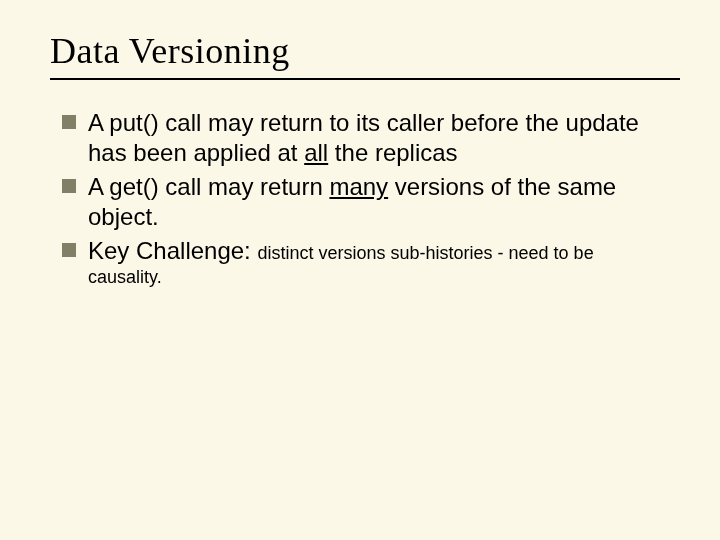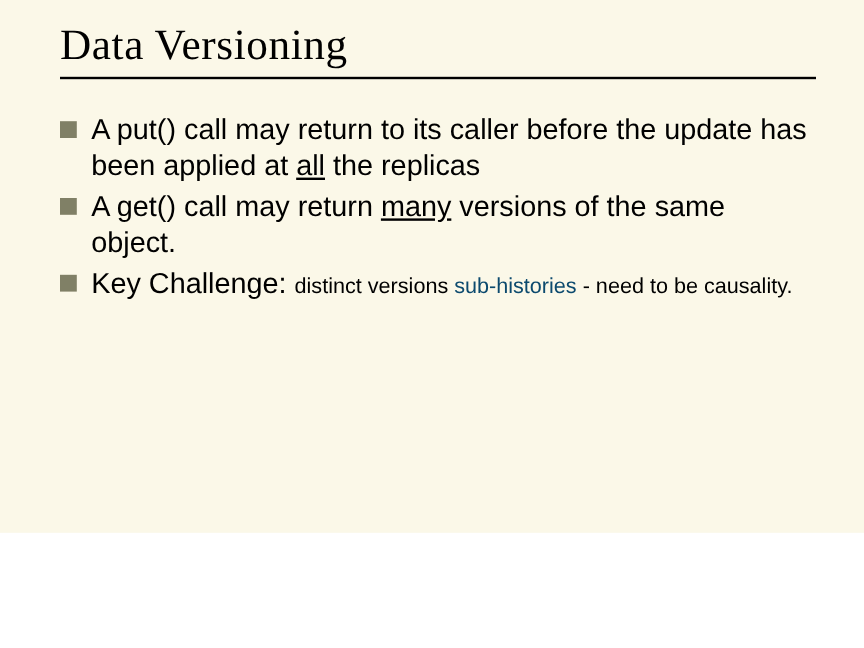--- a/index.html
+++ b/index.html
@@ -5,42 +5,42 @@
   html, body {
     margin: 0;
     padding: 0;
     width: 720px;
     height: 540px;
     background: #fff;
     font-family: Arial, Helvetica, sans-serif;
   }
   .slide {
     width: 720px;
-    height: 444px;
+    height: 540px;
     background: #fbf8e8;
     position: relative;
     box-sizing: border-box;
-    padding: 16px 40px 30px 50px;
+    padding: 30px 40px 30px 50px;
     color: #000;
   }
   .title {
     font-family: "Times New Roman", Times, serif;
     font-size: 36px;
     font-weight: normal;
     margin: 0 0 6px 0;
     letter-spacing: 0.5px;
   }
   .hr {
     border: none;
     border-top: 2px solid #000;
     margin: 0 0 28px 0;
   }
   ul.bullets {
     list-style: none;
-    margin: 0;
+    margin: 12px;
     padding: 0;
   }
   ul.bullets > li {
     position: relative;
     padding-left: 26px;
     margin-bottom: 4px;
   }
   ul.bullets > li::before {
     content: "";
     position: absolute;
@@ -55,21 +55,21 @@
     line-height: 1.25;
   }
   .line-sub {
     font-size: 18px;
     line-height: 1.3;
   }
   .ul-word {
     text-decoration: underline;
   }
   .accent {
-    color: #0c4a6e;
+    color: #000000;
   }
 </style>
 </head>
 <body>
 
 <div class="slide">
   <h1 class="title">Data Versioning</h1>
   <hr class="hr">
 
   <ul class="bullets">

